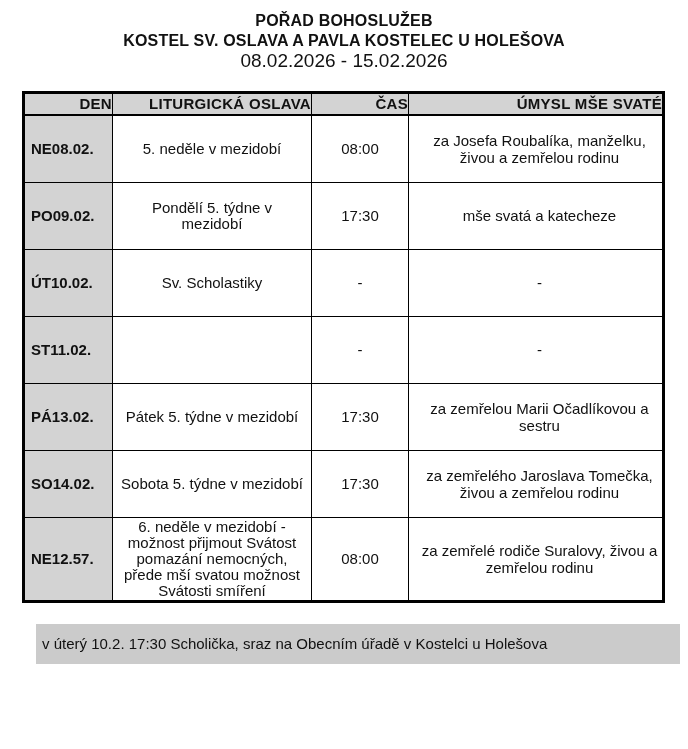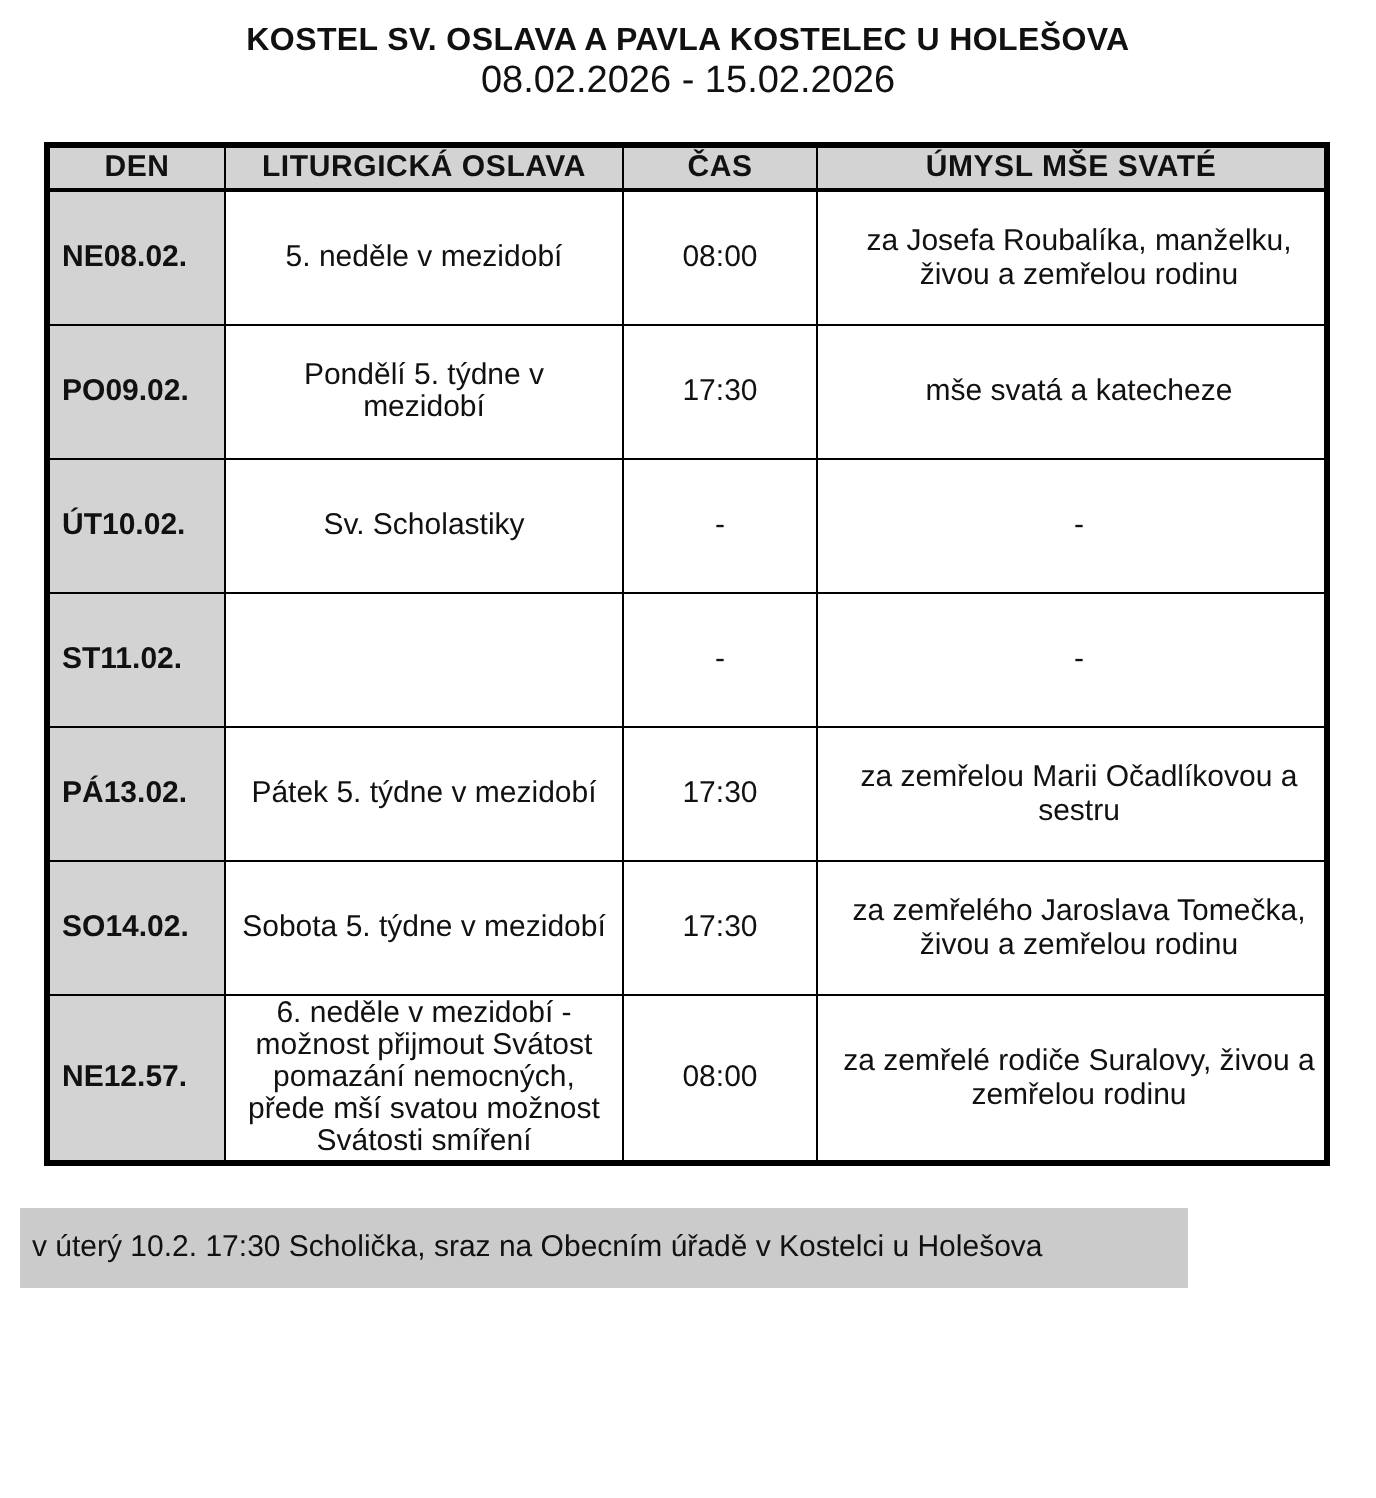--- a/index.html
+++ b/index.html
@@ -31,20 +31,21 @@
   }
   .schedule th{
     background:var(--header-bg);
     border:1.5px solid var(--border-color);
     border-bottom:2px solid var(--border-color);
     font-size:15px;
     font-weight:bold;
     letter-spacing:0.3px;
     padding:1px 0 2px 0;
     height:18px;
+    text-align:right;
   }
   .schedule td{
     border:1.5px solid var(--border-color);
     font-size:15px;
     text-align:center;
     vertical-align:middle;
     line-height:17px;
     padding:0 2px;
     overflow:hidden;
   }
@@ -59,34 +60,35 @@
     display:flex;
     justify-content:space-between;
     align-items:center;
     padding:0 22px 0 6px;
   }
   td.feast-cell{ white-space:pre-line; line-height:16px; }
   td.intention-cell{ white-space:pre-line; line-height:17px;padding-left:10px; }
   tr.row-last td.feast-cell{ line-height:16px; }
 
   .footer-note{
-    width:584px;
+    width:644px;
     height:40px;
-    margin:21px 0 0 10px;
+    margin:21px 0 0 36px;
     background:var(--footer-bg);
     display:flex;
     align-items:center;
     padding-left:6px;
     font-size:15px;
   }
 </style>
 </head>
 <body>
 
 <div class="title-block">
+  <div class="title-line-bold">POŘAD BOHOSLUŽEB</div>
   <div class="title-line-bold">KOSTEL SV. OSLAVA A PAVLA KOSTELEC U HOLEŠOVA</div>
   <div class="title-line-date">08.02.2026 - 15.02.2026</div>
 </div>
 
 <table class="schedule">
   <colgroup>
     <col style="width:89px">
     <col style="width:199px">
     <col style="width:97px">
     <col style="width:255px">

